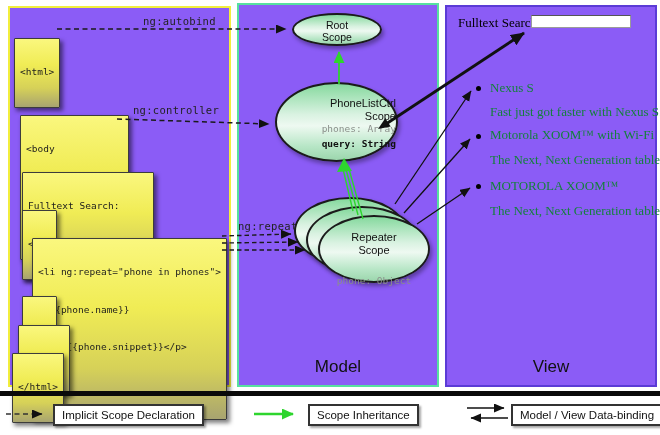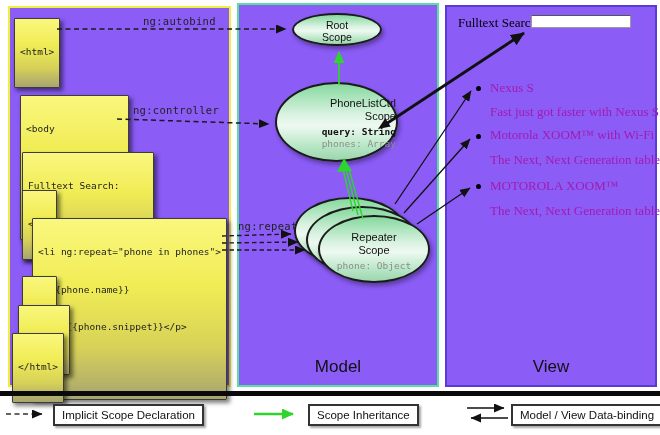--- a/index.html
+++ b/index.html
@@ -13,21 +13,21 @@
   .col-view{left:445px;top:5px;width:208px;height:378px;border:2px solid #5b3bd6;}
   .col-label{position:absolute;left:0;right:0;bottom:8px;text-align:center;
              font-size:17px;color:#111;}
 
   
   .codebox{position:absolute;padding:2px 5px 3px 5px;
            font-family:"DejaVu Sans Mono",monospace;font-size:9.5px;line-height:1.32;
            color:#1c1c1c;white-space:pre;
            background:linear-gradient(180deg,#faf77e 0%,#f0ec55 38%,#d6d158 72%,#a8a470 100%);
            border:1.5px solid #3c3c3c;border-radius:1px;
-           box-shadow:2.5px 3px 4px rgba(0,0,0,.5);}
+           box-shadow:2.5px 3px 4px rgba(0,0,0,.5);margin-top:20px;}
   .codebox .b{font-weight:bold;}
 
   
   .arrow-label{position:absolute;font-family:"DejaVu Sans Mono",monospace;
                font-size:10.5px;color:#222;letter-spacing:.3px;}
 
   
   .ellipse{position:absolute;border:2px solid #1b1b1b;border-radius:50%;
            background:linear-gradient(180deg,#86d99e 0%,#d9f2e1 40%,#eef9f1 55%,#b7e6c6 82%,#9cd6ad 100%);
            box-shadow:2px 3px 4px rgba(0,0,0,.35);
@@ -43,21 +43,21 @@
   .prop-gray{color:#8a8f8a;}
 
   
   .v-search-label{position:absolute;left:458px;top:15px;
                   font-family:"Liberation Serif",serif;font-size:13px;color:#000;}
   .v-search-input{position:absolute;left:531px;top:15px;width:94px;height:11px;
                   border:1px solid #9a9a9a;border-top-color:#555;background:#fff;
                   font-size:10px;padding:0 2px;}
   .v-dot{position:absolute;width:5px;height:5px;border-radius:50%;background:#000;}
   .v-name,.v-desc{position:absolute;font-family:"Liberation Serif",serif;
-                  font-size:13px;color:#a21caf;white-space:nowrap;}
+                  font-size:13px;color:#15803d;white-space:nowrap;}
 
   
   .separator{position:absolute;left:0;top:391px;width:660px;height:4.5px;background:#0a0a0a;}
   .legend-box{position:absolute;top:404px;height:18px;line-height:18px;padding:0 7px;
               background:#fff;border:2px solid #333;box-shadow:1.5px 2px 2px rgba(0,0,0,.35);
               font-size:11.5px;color:#111;white-space:nowrap;}
 
   svg.overlay{position:absolute;left:0;top:0;width:660px;height:435px;pointer-events:none;}
 </style>
 </head>
@@ -110,29 +110,29 @@
   <div class="arrow-label" style="left:133px;top:104px;">ng:controller</div>
   <div class="arrow-label" style="left:238px;top:220px;">ng:repeat</div>
 
   <div class="ellipse el-root">
     <div>Root</div>
     <div>Scope</div>
   </div>
   <div class="ellipse el-plc">
     <div>PhoneListCtrl</div>
     <div>Scope</div>
+    <div class="prop prop-gray">phones: Array</div>
     <div class="prop prop-bold">query: String</div>
-    <div class="prop prop-gray">phones: Array</div>
   </div>
   <div class="ellipse el-rep el-rep1"></div>
   <div class="ellipse el-rep el-rep2"></div>
   <div class="ellipse el-rep el-rep3">
     <div>Repeater</div>
     <div>Scope</div>
-    <div class="prop prop-gray" style="margin-top:3px;">phone: Object</div>
+    <div class="prop prop-gray" style="margin-top:18px;">phone: Object</div>
   </div>
 
   <div class="v-search-label">Fulltext Search:</div>
   <input class="v-search-input" value="" style="">
 
   <span class="v-dot" style="left:476px;top:86px;"></span>
   <div class="v-name" style="left:490px;top:80px;">Nexus S</div>
   <div class="v-desc" style="left:490px;top:104px;">Fast just got faster with Nexus S.</div>
 
   <span class="v-dot" style="left:476px;top:134px;"></span>

